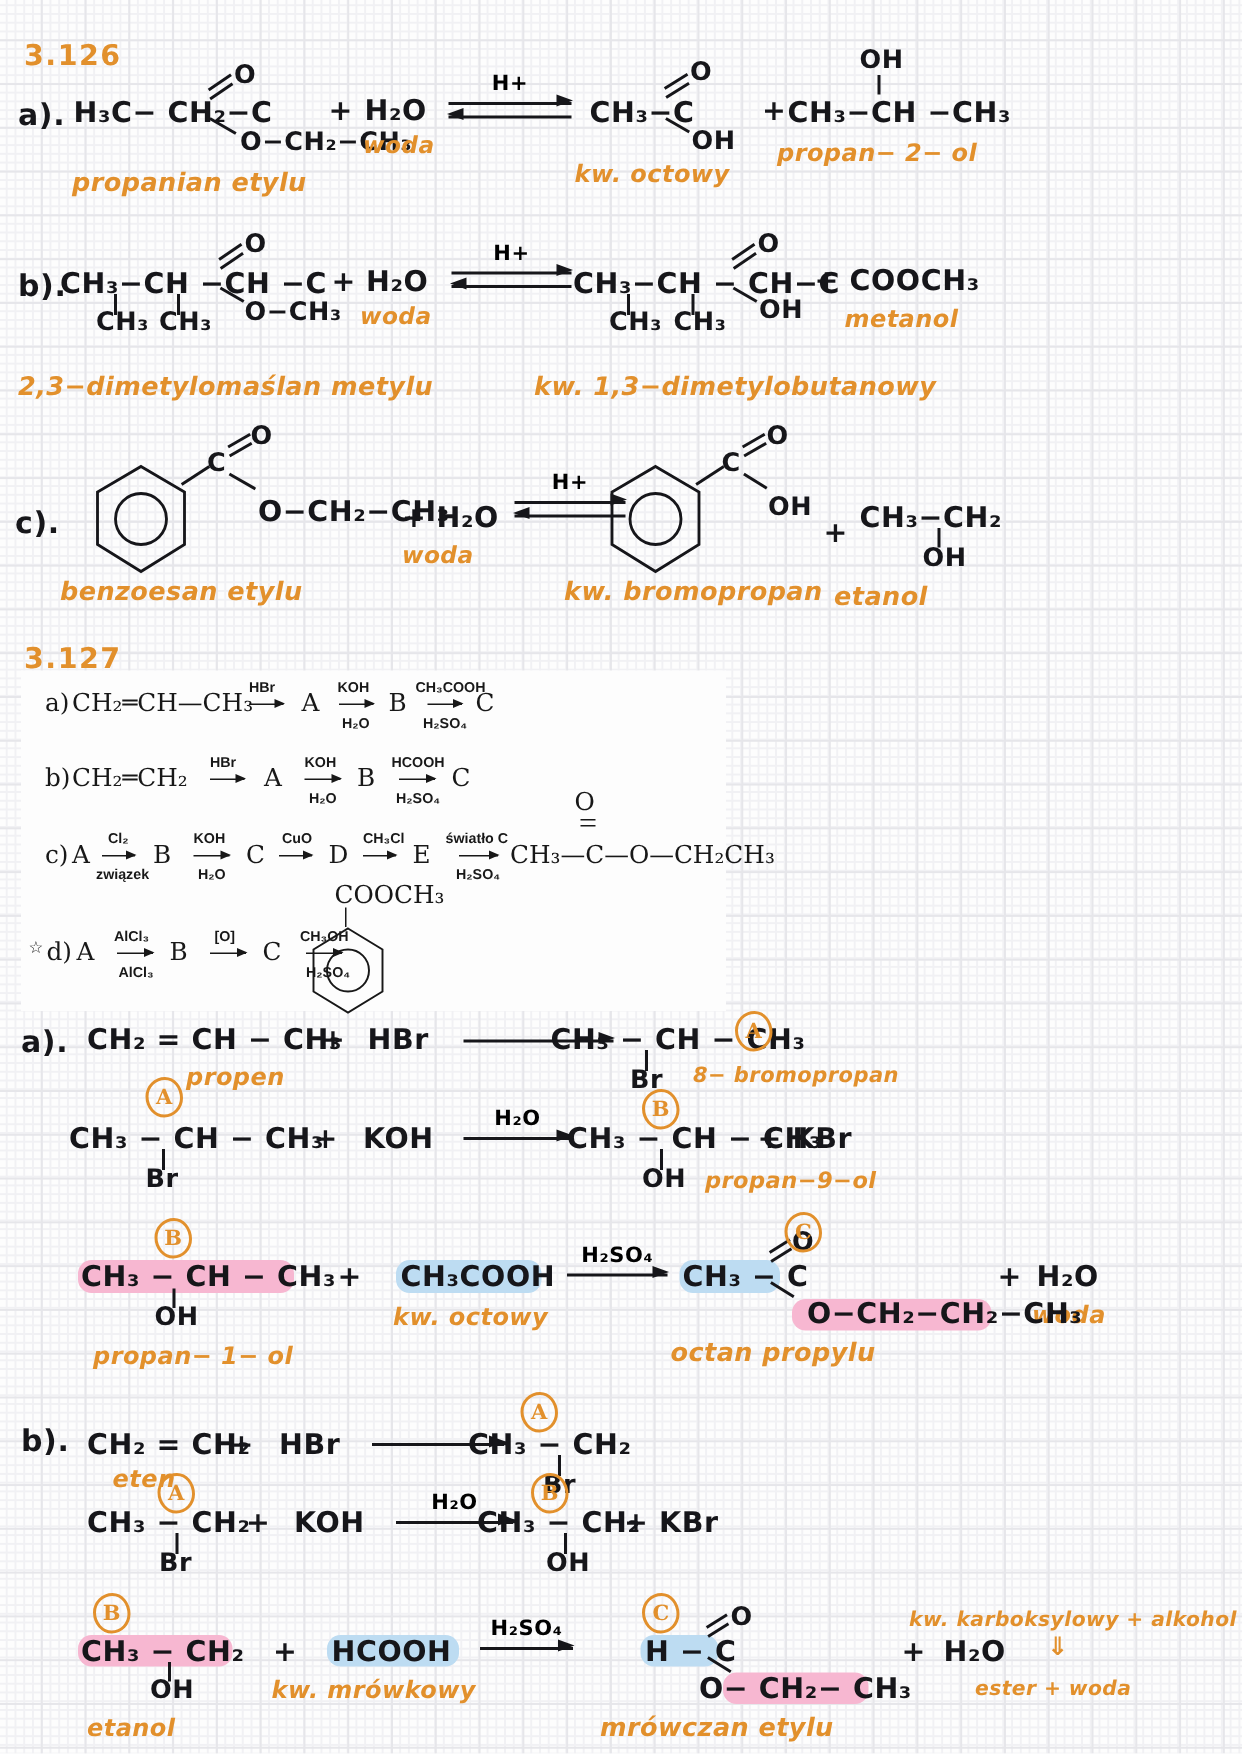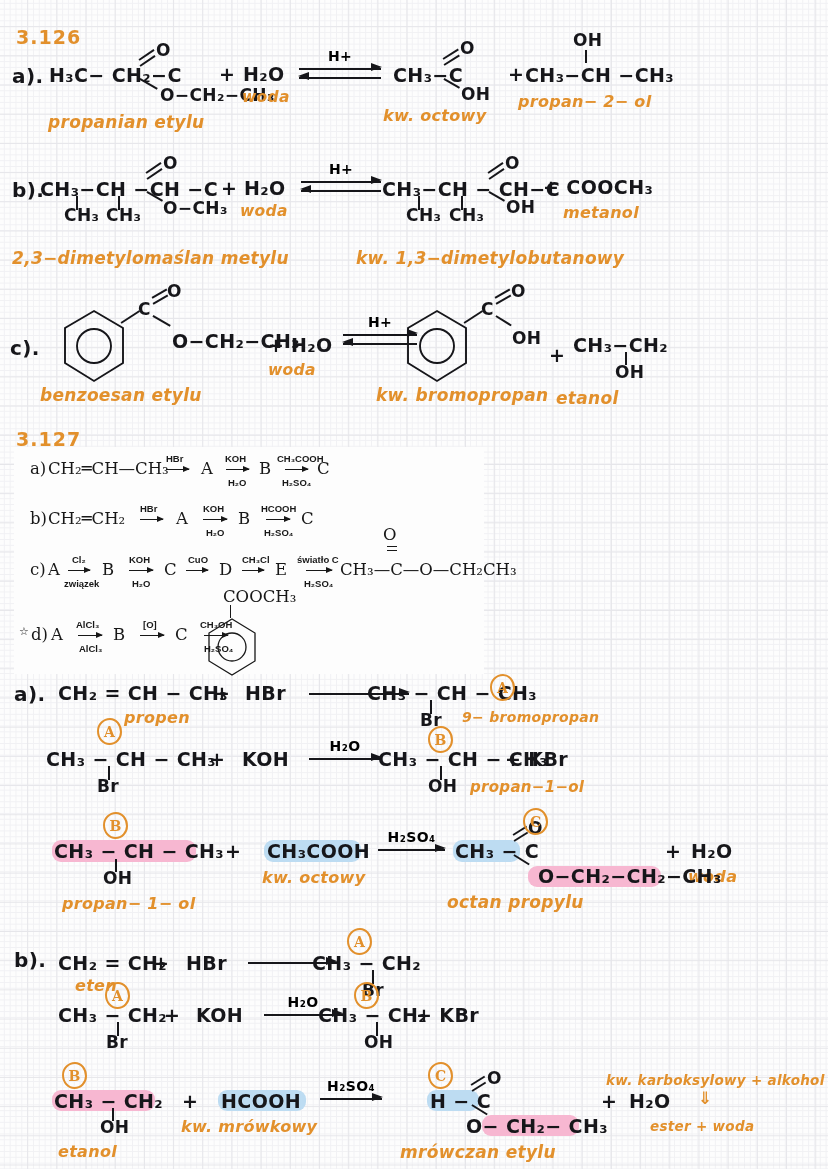--- a/index.html
+++ b/index.html
@@ -331,21 +331,21 @@
     <div class="shaft"></div>
     <div class="head"></div>
   </div>
 <div class="ink eq hw" style="left:367px;top:682px;">CH₃ − CH − CH₃</div>
 <div class="v-line" style="left:430px;top:700px;height:14px;"></div>
 <div class="ink eqs hw" style="left:420px;top:710px;">Br</div>
 <div class="circ" style="left:490px;top:674px;">
   <div class="ring"></div>
     <div class="ltr">A</div>
 </div>
-<div class="ink lbl orhw" style="left:462px;top:709px;font-size:14px;">9− bromopropan</div>
+<div class="ink lbl orhw" style="left:462px;top:709px;font-size:14px;">8− bromopropan</div>
 
 <div class="circ" style="left:97px;top:718px;">
   <div class="ring"></div>
     <div class="ltr">A</div>
 </div>
 <div class="ink eq hw" style="left:46px;top:748px;">CH₃ − CH − CH₃</div>
 <div class="v-line" style="left:108px;top:766px;height:14px;"></div>
 <div class="ink eqs hw" style="left:97px;top:776px;">Br</div>
 <div class="ink eq hw" style="left:209px;top:748px;">+</div>
 <div class="ink eq hw" style="left:242px;top:748px;">KOH</div>
@@ -355,21 +355,21 @@
   <div class="over hw">H₂O</div>
 </div>
 <div class="circ" style="left:428px;top:726px;">
   <div class="ring"></div>
     <div class="ltr">B</div>
 </div>
 <div class="ink eq hw" style="left:378px;top:748px;">CH₃ − CH − CH₃</div>
 <div class="v-line" style="left:440px;top:766px;height:14px;"></div>
 <div class="ink eqs hw" style="left:428px;top:776px;">OH</div>
 <div class="ink eq hw" style="left:505px;top:748px;">+ KBr</div>
-<div class="ink lbl orhw" style="left:470px;top:778px;font-size:15px;">propan−1−ol</div>
+<div class="ink lbl orhw" style="left:470px;top:778px;font-size:15px;">propan−9−ol</div>
 
 <div class="hl hl-pink" style="left:52px;top:840px;width:144px;height:22px;"></div>
 <div class="hl hl-blue" style="left:264px;top:840px;width:97px;height:22px;"></div>
 <div class="hl hl-blue" style="left:453px;top:840px;width:67px;height:22px;"></div>
 <div class="hl hl-pink" style="left:528px;top:866px;width:133px;height:21px;"></div>
 
 <div class="circ" style="left:103px;top:812px;">
   <div class="ring"></div>
     <div class="ltr">B</div>
 </div>

